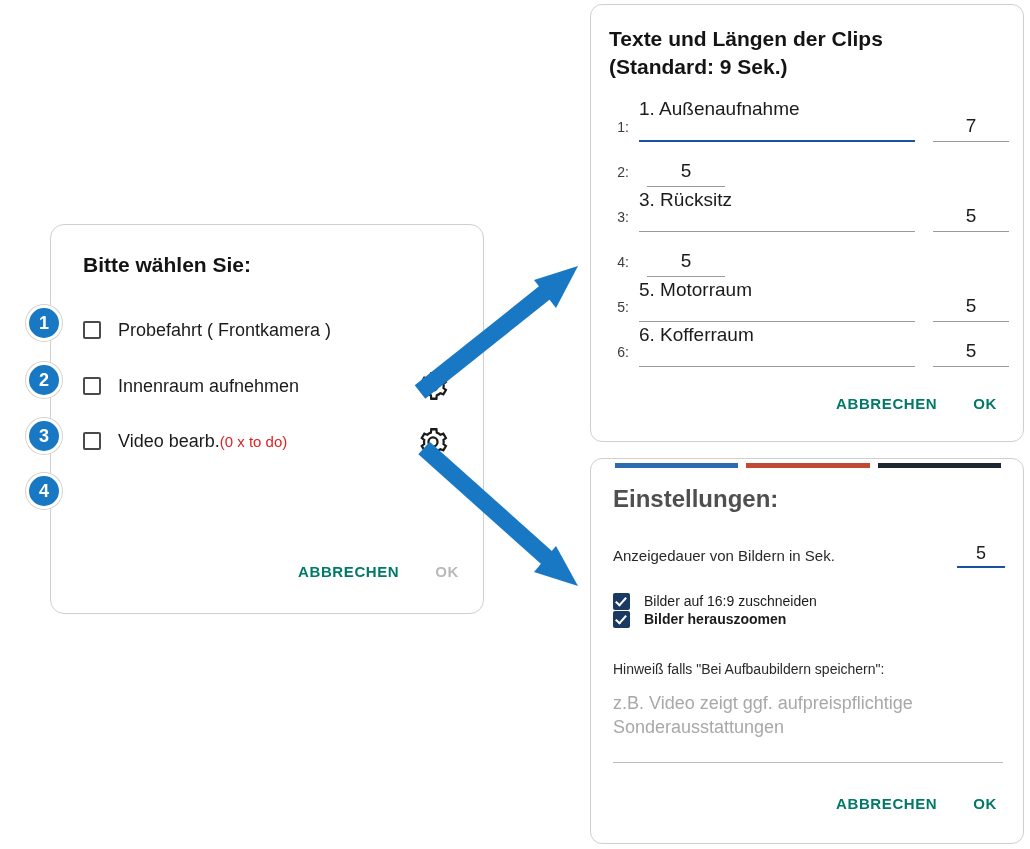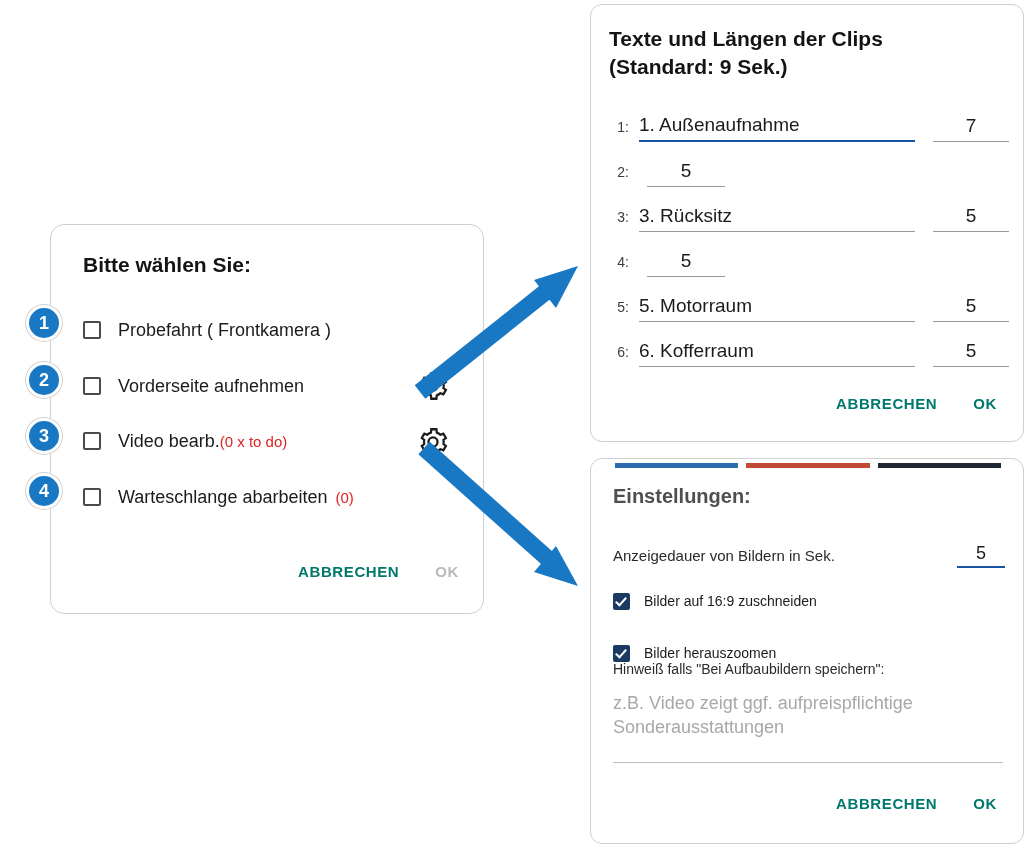--- a/index.html
+++ b/index.html
@@ -152,21 +152,21 @@
     text-align: right;
     padding-bottom: 7px;
     flex: none;
   }
   .clip-text {
     margin-left: 10px;
     width: 283px;
     font-size: 19px;
     color: #1b1b1b;
     border-bottom: 1px solid #9a9a9a;
-    padding-bottom: 4px;
+    padding-bottom: 20px;
     white-space: nowrap;
     overflow: hidden;
   }
   .clip-text.focused { border-bottom: 2px solid #1454a0; }
   .clip-len {
     margin-left: 18px;
     width: 78px;
     font-size: 19px;
     color: #1b1b1b;
     border-bottom: 1px solid #9a9a9a;
@@ -198,21 +198,21 @@
     width: 386px;
     height: 5px;
     display: flex;
     gap: 8px;
   }
   #settings-topbars div { flex: 1; height: 5px; }
   #settings-title {
     position: absolute;
     left: 22px;
     top: 26px;
-    font-size: 20px;
+    font-size: 24px;
     font-weight: bold;
     color: #4f4f4f;
   }
   #duration-row {
     position: absolute;
     left: 22px;
     top: 84px;
     width: 392px;
     display: flex;
     align-items: flex-end;
@@ -231,21 +231,21 @@
     border-bottom: 2px solid #1454a0;
     padding-bottom: 2px;
   }
   .opt-row {
     position: absolute;
     left: 22px;
     display: flex;
     align-items: flex-start;
   }
   #opt-crop { top: 134px; }
-  #opt-zoom { top: 186px; }
+  #opt-zoom { top: 152px; font-weight: bold; }
   .cbox-checked {
     width: 17px;
     height: 17px;
     border-radius: 2px;
     background: #1b3a63;
     position: relative;
     flex: none;
   }
   .cbox-checked::after {
     content: "";
@@ -307,34 +307,29 @@
 <div class="card" id="choice-dialog">
   <div id="choice-title">Bitte wählen Sie:</div>
 
   <div class="choice-row" id="row-1">
     <div class="cbox"></div>
     <div class="choice-label">Probefahrt ( Frontkamera )</div>
   </div>
 
   <div class="choice-row" id="row-2">
     <div class="cbox"></div>
-    <div class="choice-label">Vorderseite aufnehmen</div>
+    <div class="choice-label">Innenraum aufnehmen</div>
   </div>
 
   <div class="choice-row" id="row-3">
     <div class="cbox"></div>
     <div class="choice-label">Video bearb.</div>
     <div class="red-note">(0 x to do)</div>
   </div>
 
-  <div class="choice-row" id="row-4">
-    <div class="cbox"></div>
-    <div class="choice-label">Warteschlange abarbeiten</div>
-    <div class="red-note sp">(0)</div>
-  </div>
 
   <div class="gear" id="gear-clips">
     <svg viewBox="0 0 24 24" width="34" height="34" fill="none" stroke="#1b1b1b" stroke-width="1.6">
       <circle cx="12" cy="12" r="3.2"></circle>
       <path d="M19.4 13.5a7.6 7.6 0 0 0 0-3l1.7-1.3-1.8-3.1-2 .8a7.6 7.6 0 0 0-2.6-1.5L14.4 3h-3.6l-.3 2.4a7.6 7.6 0 0 0-2.6 1.5l-2-.8-1.8 3.1 1.7 1.3a7.6 7.6 0 0 0 0 3l-1.7 1.3 1.8 3.1 2-.8a7.6 7.6 0 0 0 2.6 1.5l.3 2.4h3.6l.3-2.4a7.6 7.6 0 0 0 2.6-1.5l2 .8 1.8-3.1z"></path>
     </svg>
   </div>
 
   <div class="gear" id="gear-settings">
     <svg viewBox="0 0 24 24" width="34" height="34" fill="none" stroke="#1b1b1b" stroke-width="1.6">

